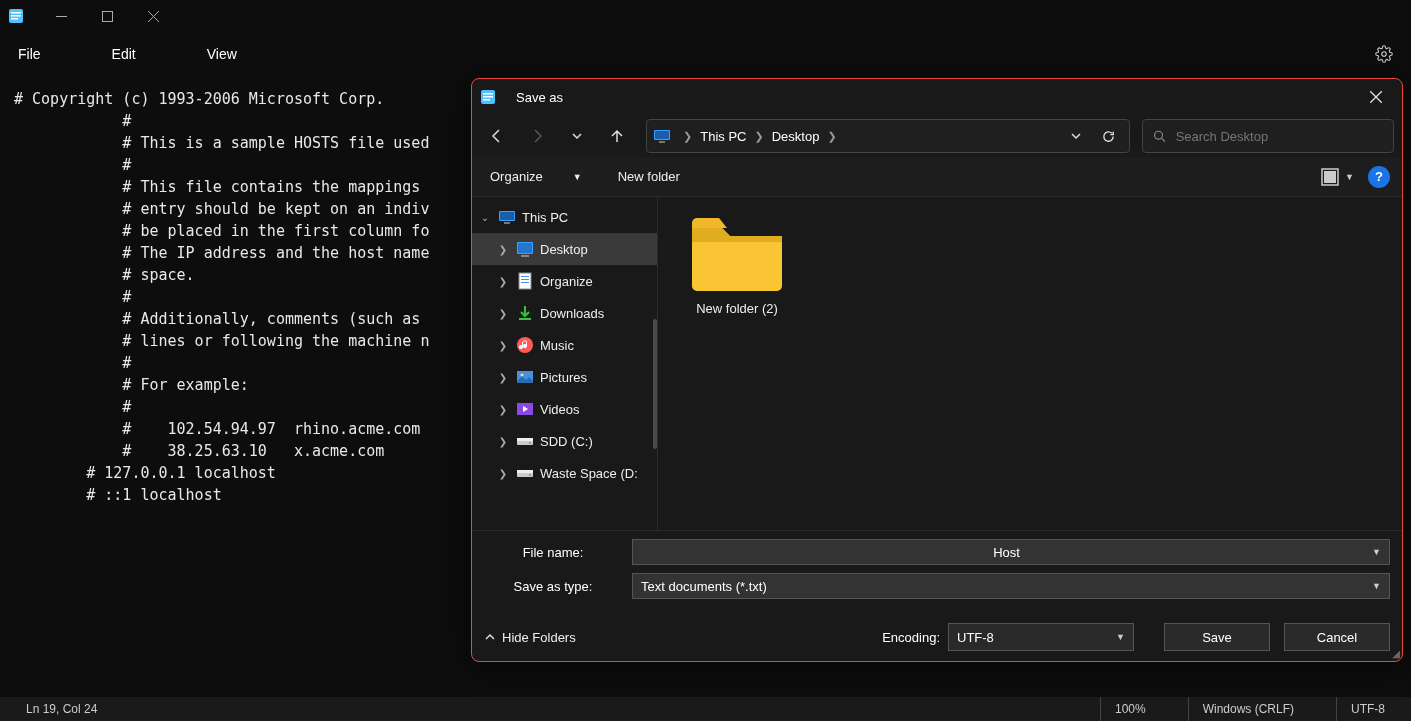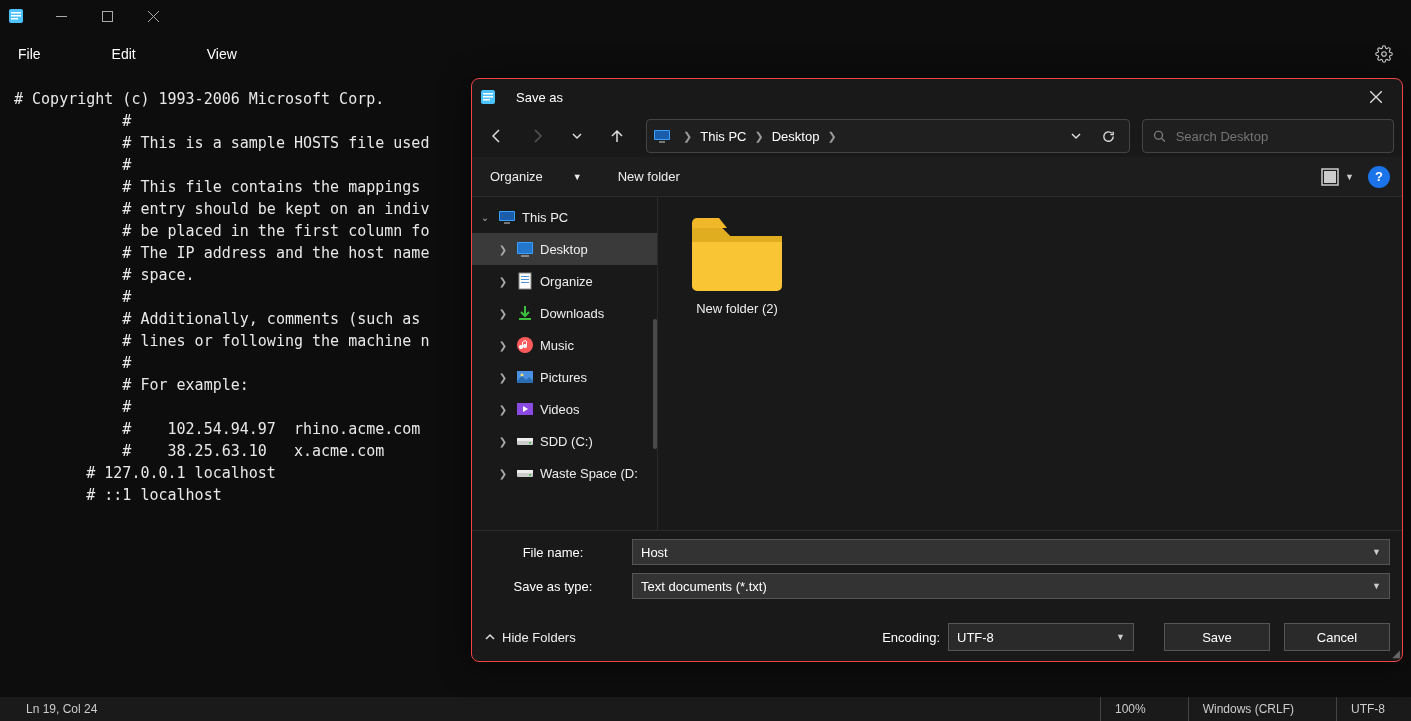--- a/index.html
+++ b/index.html
@@ -58,21 +58,21 @@
 .tree-row .ico{ width:18px; height:18px; display:flex; align-items:center; justify-content:center;}
 .tree-scroll{ position:absolute; right:0; top:122px; width:4px; height:130px; background:#4a4a4a; border-radius:2px;}
 .content{ flex:1; padding:16px 24px; display:flex; flex-wrap:wrap; align-content:flex-start;}
 .folder-item{ width:110px; text-align:center;}
 .folder-icon{ width:100px; height:80px; margin:0 auto 8px; position:relative;}
 .folder-label{ font-size:13px; color:#eee;}
 .dialog-fields{ padding: 8px 12px 4px; border-top:1px solid #2b2b2b; background:#191919;}
 .field-row{ display:flex; align-items:center; margin-bottom:8px;}
 .field-label{ width:148px; text-align:center; padding-right:10px; font-size:13px;}
 .field-input{ flex:1; height:26px; background:#333; border:1px solid #555; color:#fff; font-size:13px; padding:0 8px; display:flex; align-items:center; justify-content:space-between;}
-.field-input input{ background:transparent; border:none; outline:none; color:#fff; font-size:13px; width:100%;}
+.field-input input{ background:transparent; border:none; outline:none; color:#fff; font-size:13px; width:100%;text-align:center;}
 .dialog-footer{ padding:12px 12px 10px; display:flex; align-items:center;}
 .hide-folders{ display:flex; align-items:center; gap:6px; font-size:13px; color:#eee; cursor:pointer;}
 .footer-spacer{flex:1;}
 .enc-label{ font-size:13px; margin-right:8px;}
 .enc-select{ width:186px; height:28px; border:1px solid #555; background:#2a2a2a; display:flex; align-items:center; justify-content:space-between; padding:0 8px; font-size:13px; margin-right:16px;}
 .dlg-btn{ width:106px; height:28px; border:1px solid #555; background:#2a2a2a; font-size:13px; display:flex; align-items:center; justify-content:center; margin-left:14px; cursor:pointer;}
 .resize-grip{ position:absolute; right:2px; bottom:2px; color:#666; font-size:10px;}
 
 
 svg{ display:block;}

